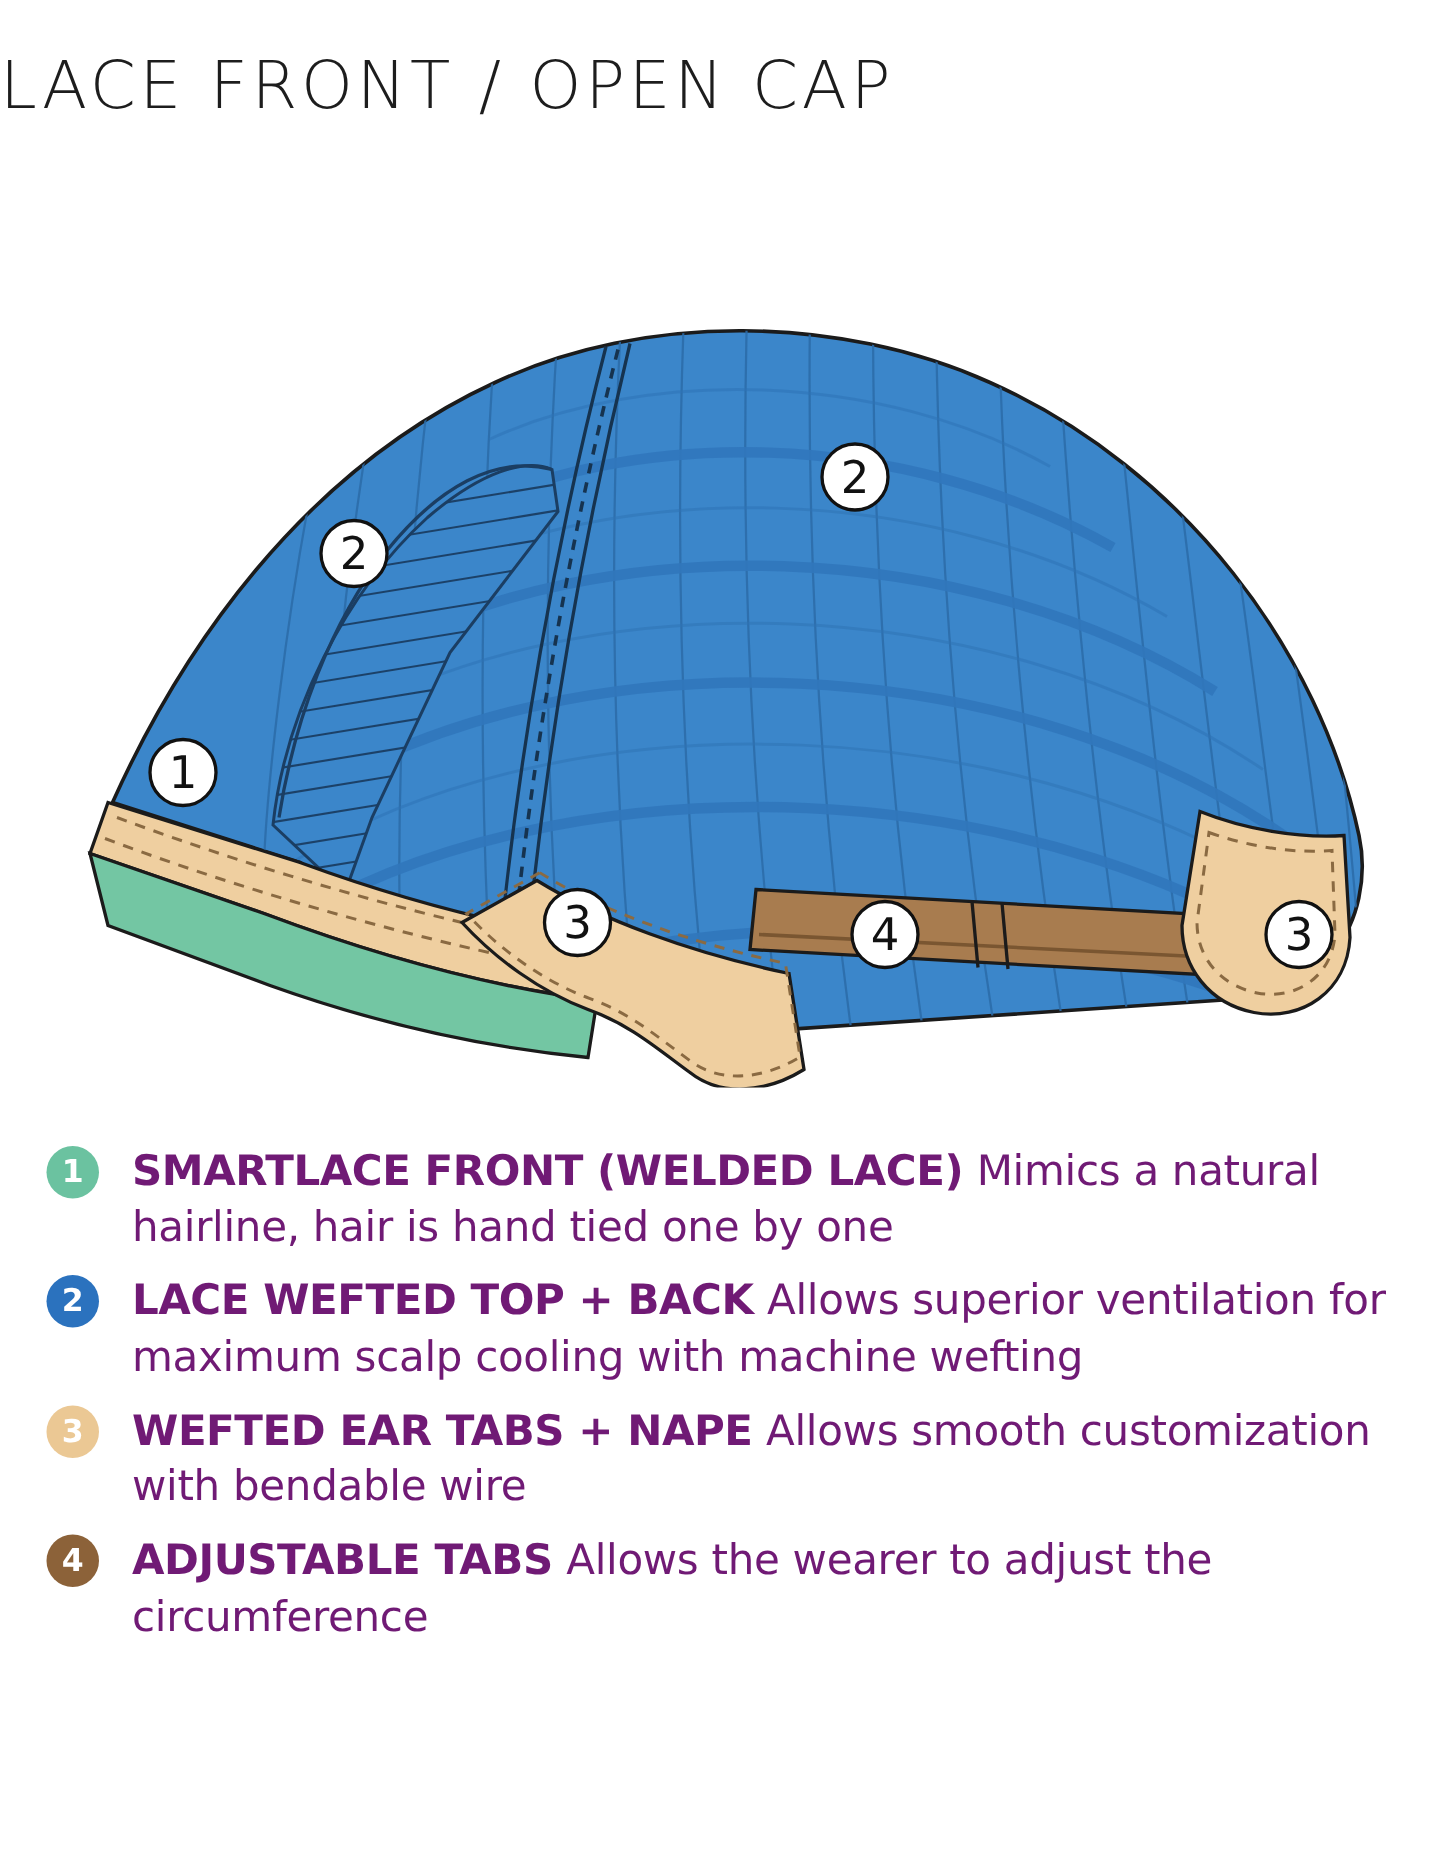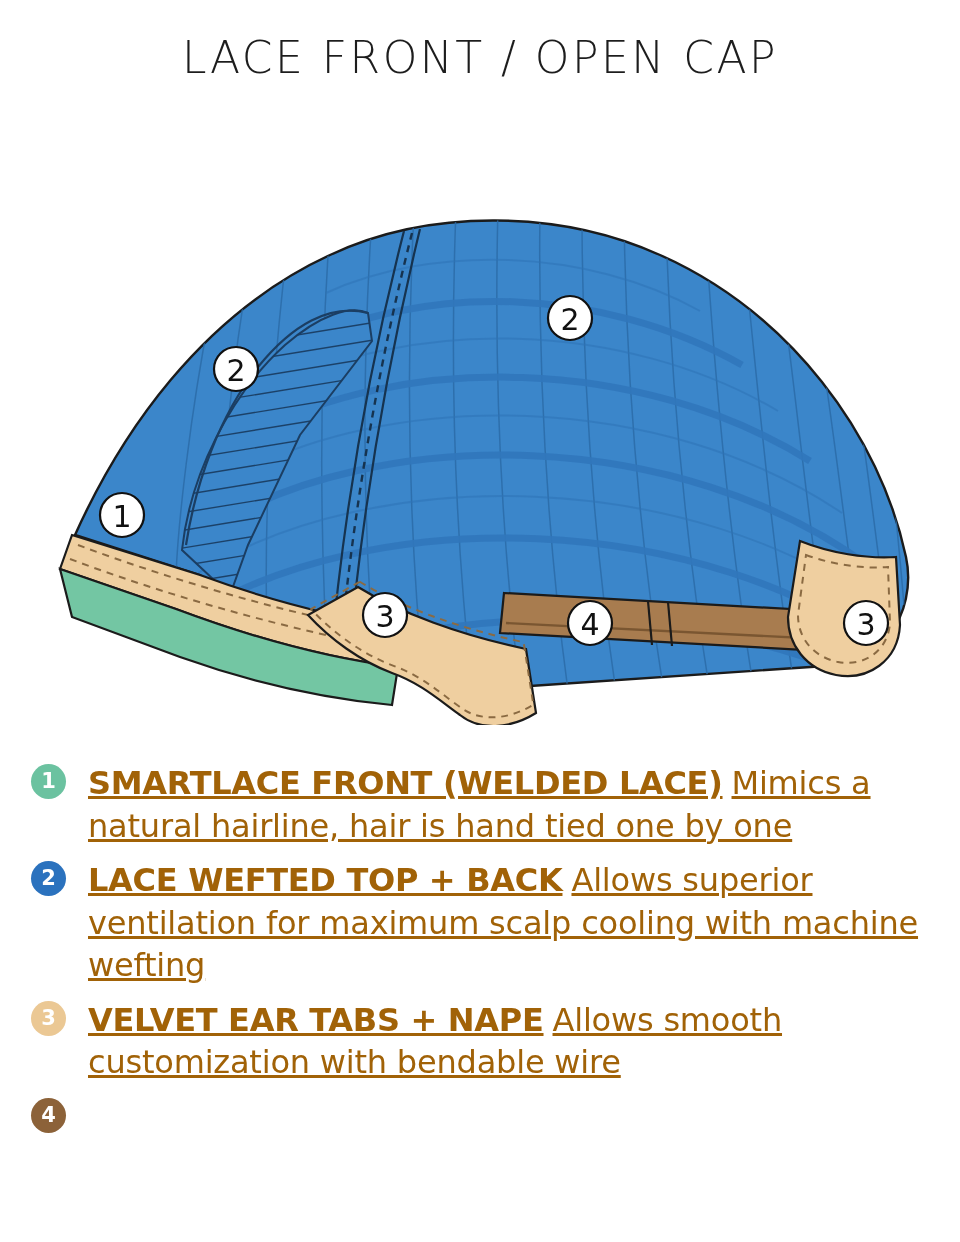--- a/index.html
+++ b/index.html
@@ -10,21 +10,20 @@
     color:#1a1a1a;
     overflow:hidden;
     position:relative;
   }
   .page{position:relative;width:960px;height:1242px;}
 
   
   .title{
     position:absolute;
     top:32px;left:0;width:960px;
-    text-align:center;
     font-size:44px;
     font-weight:300;
     letter-spacing:2.5px;
     color:#1d1d1d;
     font-family:"DejaVu Sans", sans-serif;
     white-space:nowrap;
   }
 
   
   .diagram-wrap{
@@ -64,25 +63,24 @@
     font-family:"DejaVu Sans", sans-serif;
     font-size:21px;
     font-weight:700;
     display:flex;
     align-items:center;
     justify-content:center;
     line-height:1;
   }
   .legend-text{
     font-family:"DejaVu Sans", sans-serif;
-    font-size:32px;
+    font-size:28px;
     line-height:1.33;
-    color:#a16207;
+    color:#701a75;
     letter-spacing:-0.2px;
-    text-decoration:underline;
   }
   .legend-head{
     font-weight:700;
     letter-spacing:-0.3px;
   }
   .legend-desc{
     font-weight:400;
   }
   .sp{display:inline-block;width:9px;}
 </style>
@@ -304,22 +302,25 @@
     <div class="legend-row">
       <div class="badge" style="background: rgb(43, 114, 190);">2</div>
       <div class="legend-text">
         <span class="legend-head">LACE WEFTED TOP + BACK</span><span class="sp"></span><span class="legend-desc">Allows superior ventilation for maximum scalp cooling with machine wefting</span>
       </div>
     </div>
 
     <div class="legend-row">
       <div class="badge" style="background: rgb(235, 200, 148);">3</div>
       <div class="legend-text">
-        <span class="legend-head">VELVET EAR TABS + NAPE</span><span class="sp"></span><span class="legend-desc">Allows smooth customization with bendable wire</span>
+        <span class="legend-head">WEFTED EAR TABS + NAPE</span><span class="sp"></span><span class="legend-desc">Allows smooth customization with bendable wire</span>
       </div>
     </div>
 
     <div class="legend-row">
       <div class="badge" style="background: rgb(140, 98, 57);">4</div>
+      <div class="legend-text">
+        <span class="legend-head">ADJUSTABLE TABS</span><span class="sp"></span><span class="legend-desc">Allows the wearer to adjust the circumference</span>
+      </div>
     </div>
 
   </div>
 </div>
 
 </body></html>

